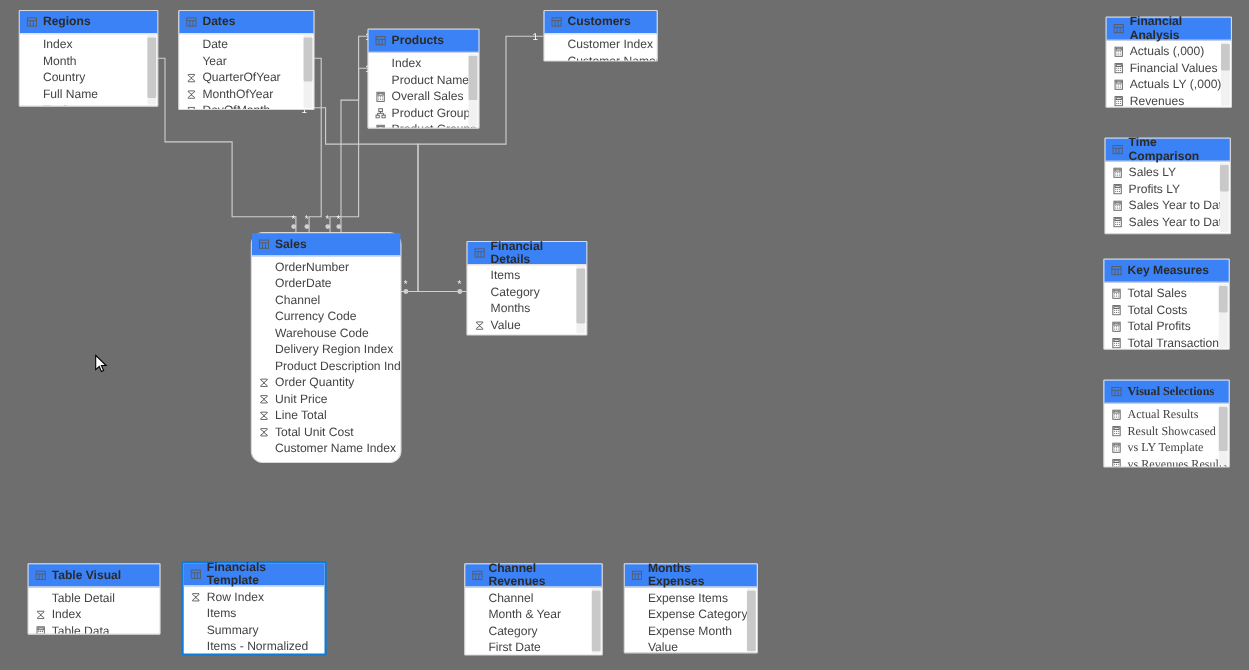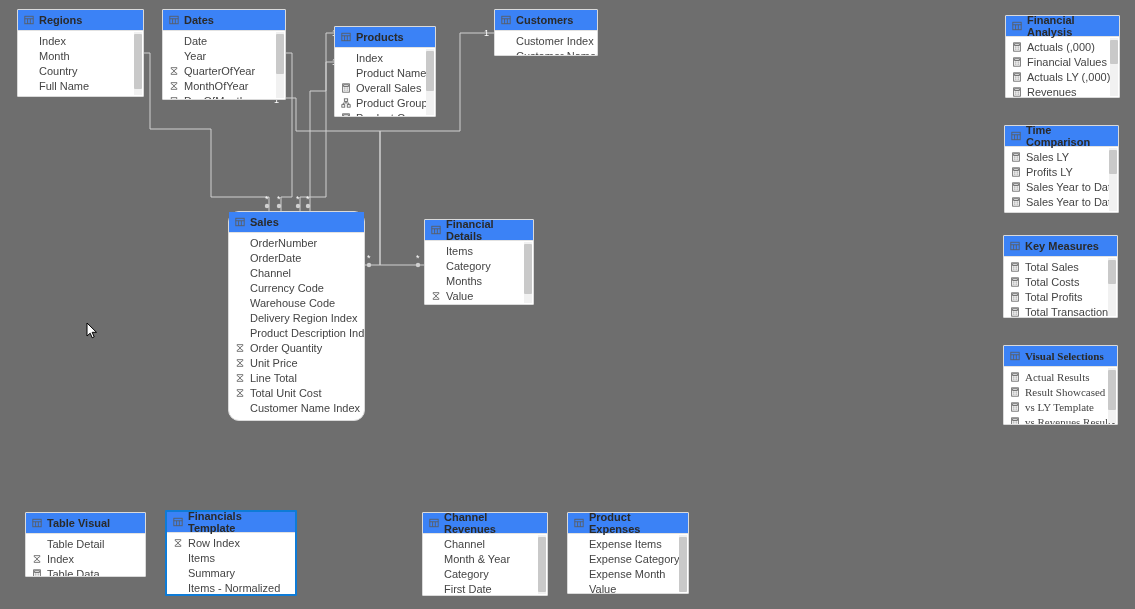--- a/index.html
+++ b/index.html
@@ -802,21 +802,21 @@
     <div class="tbl" style="left: 567px; top: 512px; width: 120px; height: 80px;">
       <div class="hdr">
         <span class="ic">
           <svg viewBox="0 0 12 12">
             <rect x="1" y="1.5" width="10" height="9" fill="none" stroke="#5B5B5B"></rect>
             <line x1="1" y1="4.5" x2="11" y2="4.5" stroke="#5B5B5B"></line>
             <line x1="4.3" y1="4.5" x2="4.3" y2="10.5" stroke="#5B5B5B"></line>
             <line x1="7.6" y1="4.5" x2="7.6" y2="10.5" stroke="#5B5B5B"></line>
           </svg>
         </span>
-        <span>Product Expenses</span>
+        <span>Months Expenses</span>
       </div>
       <div class="body">
         <div class="list">
           <div class="row">
             <span class="ic"></span>
             <span>Expense Items</span>
           </div>
           <div class="row">
             <span class="ic"></span>
             <span>Expense Category</span>

